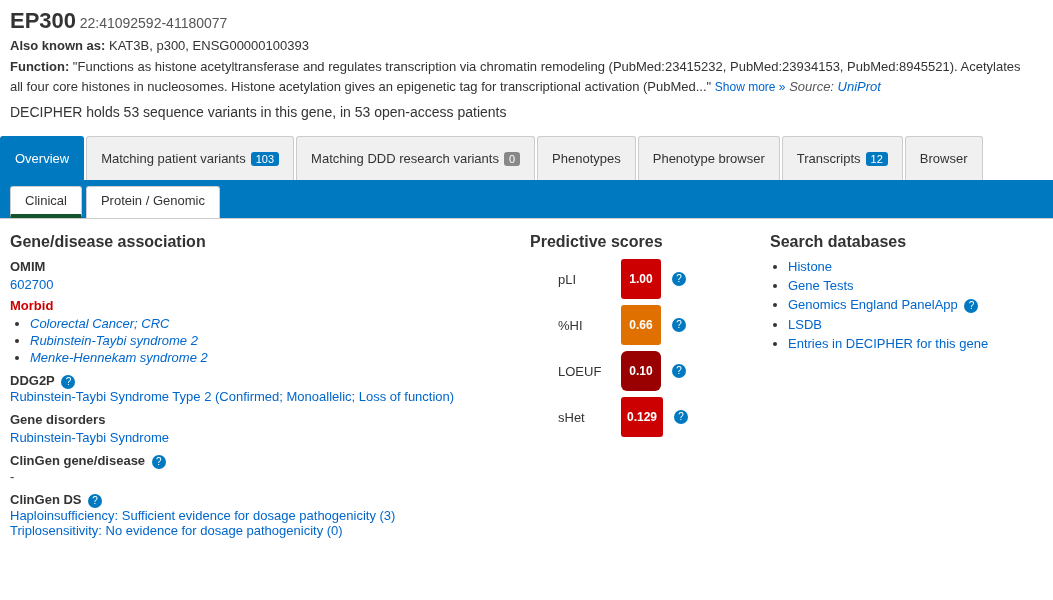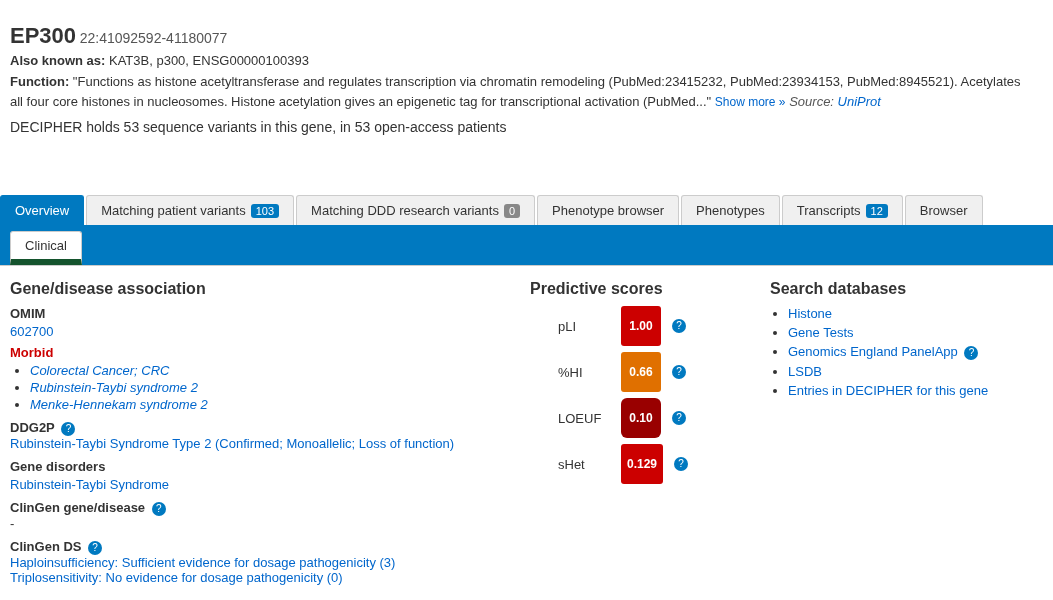--- a/index.html
+++ b/index.html
@@ -1,39 +1,39 @@
 <!DOCTYPE html>
 <html><head>
   <meta charset="utf-8">
   <style>
     * { box-sizing: border-box; margin: 0; padding: 0; }
     body { font-family: Arial, sans-serif; font-size: 13px; color: #333; background: #fff; width: 1053px; }
     a { color: #0066cc; text-decoration: none; }
 
-    .header-section { padding: 8px 20px 6px 10px; margin-top: 15px; }
+    .header-section { padding: 8px 20px 6px 10px; }
     .gene-title { font-size: 22px; font-weight: bold; color: #333; }
     .strand-info { font-size: 12px; color: #555; margin-top: 2px; }
     .also-known { font-size: 13px; margin-top: 4px; }
     .also-known strong { font-weight: bold; }
     .function-text { font-size: 13px; margin-top: 4px; line-height: 1.5; }
     .function-text strong { font-weight: bold; }
     .show-more-link { color: #0066cc; font-size: 12px; }
     .source-link { font-style: italic; color: #555; }
     .source-link a { color: #0066cc; font-style: italic; }
     .decipher-count { font-size: 14px; margin-top: 8px; margin-bottom: 0; }
 
     .tabs-bar { display: flex; align-items: stretch; border-bottom: 2px solid #0079c0; margin-top: 10px; }
-    .tab { padding: 7px 14px; font-size: 13px; cursor: pointer; border: 1px solid #ccc; border-bottom: none; background: #f0f0f0; color: #333; display: flex; align-items: center; gap: 5px; margin-right: 2px; border-radius: 3px 3px 0 0; margin-top: 44px; }
+    .tab { padding: 14px 14px; font-size: 13px; cursor: pointer; border: 1px solid #ccc; border-bottom: none; background: #f0f0f0; color: #333; display: flex; align-items: center; gap: 5px; margin-right: 2px; border-radius: 3px 3px 0 0; }
     .tab.active { background: #0079c0; color: #fff; border-color: #0079c0; }
     .tab .badge { background: #0079c0; color: #fff; border-radius: 3px; padding: 1px 5px; font-size: 11px; }
     .tab .badge-zero { background: #888; color: #fff; border-radius: 3px; padding: 1px 5px; font-size: 11px; }
 
     .subtabs-bar { display: flex; border-bottom: 1px solid #ccc; background: #0079c0; padding: 4px 10px 0 10px; }
     .subtab { padding: 6px 14px; font-size: 13px; cursor: pointer; border: 1px solid #ccc; border-bottom: none; background: #fff; color: #333; border-radius: 3px 3px 0 0; margin-right: 4px; }
-    .subtab.active { background: #fff; border-bottom: 6px solid #14532d; font-weight: normal; }
+    .subtab.active { background: #fff; border-bottom: 4px solid #14532d; font-weight: normal; }
 
     .content-area { display: flex; padding: 14px 10px; gap: 20px; }
 
     
     .left-col { flex: 0 0 500px; }
     .section-title { font-size: 16px; font-weight: bold; color: #333; margin-bottom: 8px; }
     .subsection-label { font-weight: bold; font-size: 13px; margin-top: 8px; margin-bottom: 3px; }
     .morbid-label { font-weight: bold; color: #cc0000; font-size: 13px; margin-top: 6px; margin-bottom: 3px; }
     .bullet-list { list-style: disc; padding-left: 20px; font-style: italic; }
     .bullet-list li { margin-bottom: 2px; }
@@ -84,37 +84,40 @@
   </div>
   <div class="tab">
     <span>Matching patient variants</span>
     <span class="badge">103</span>
   </div>
   <div class="tab">
     <span>Matching DDD research variants</span>
     <span class="badge-zero">0</span>
   </div>
   <div class="tab">
+    <span>Phenotypes</span>
+  </div>
+  <div class="tab">
     <span>Phenotype browser</span>
-  </div>
-  <div class="tab">
-    <span>Phenotypes</span>
   </div>
   <div class="tab">
     <span>Transcripts</span>
     <span class="badge">12</span>
   </div>
   <div class="tab">
     <span>Browser</span>
   </div>
 </div>
 
 <div class="subtabs-bar">
   <div class="subtab active">
     <span>Clinical</span>
+  </div>
+  <div class="subtab">
+    <span>Protein / Genomic</span>
   </div>
 </div>
 
 <div class="content-area">
 
   <div class="left-col">
     <div class="section-title">Gene/disease association</div>
 
     <div class="subsection-label">OMIM</div>
     <a href="#">602700</a>

